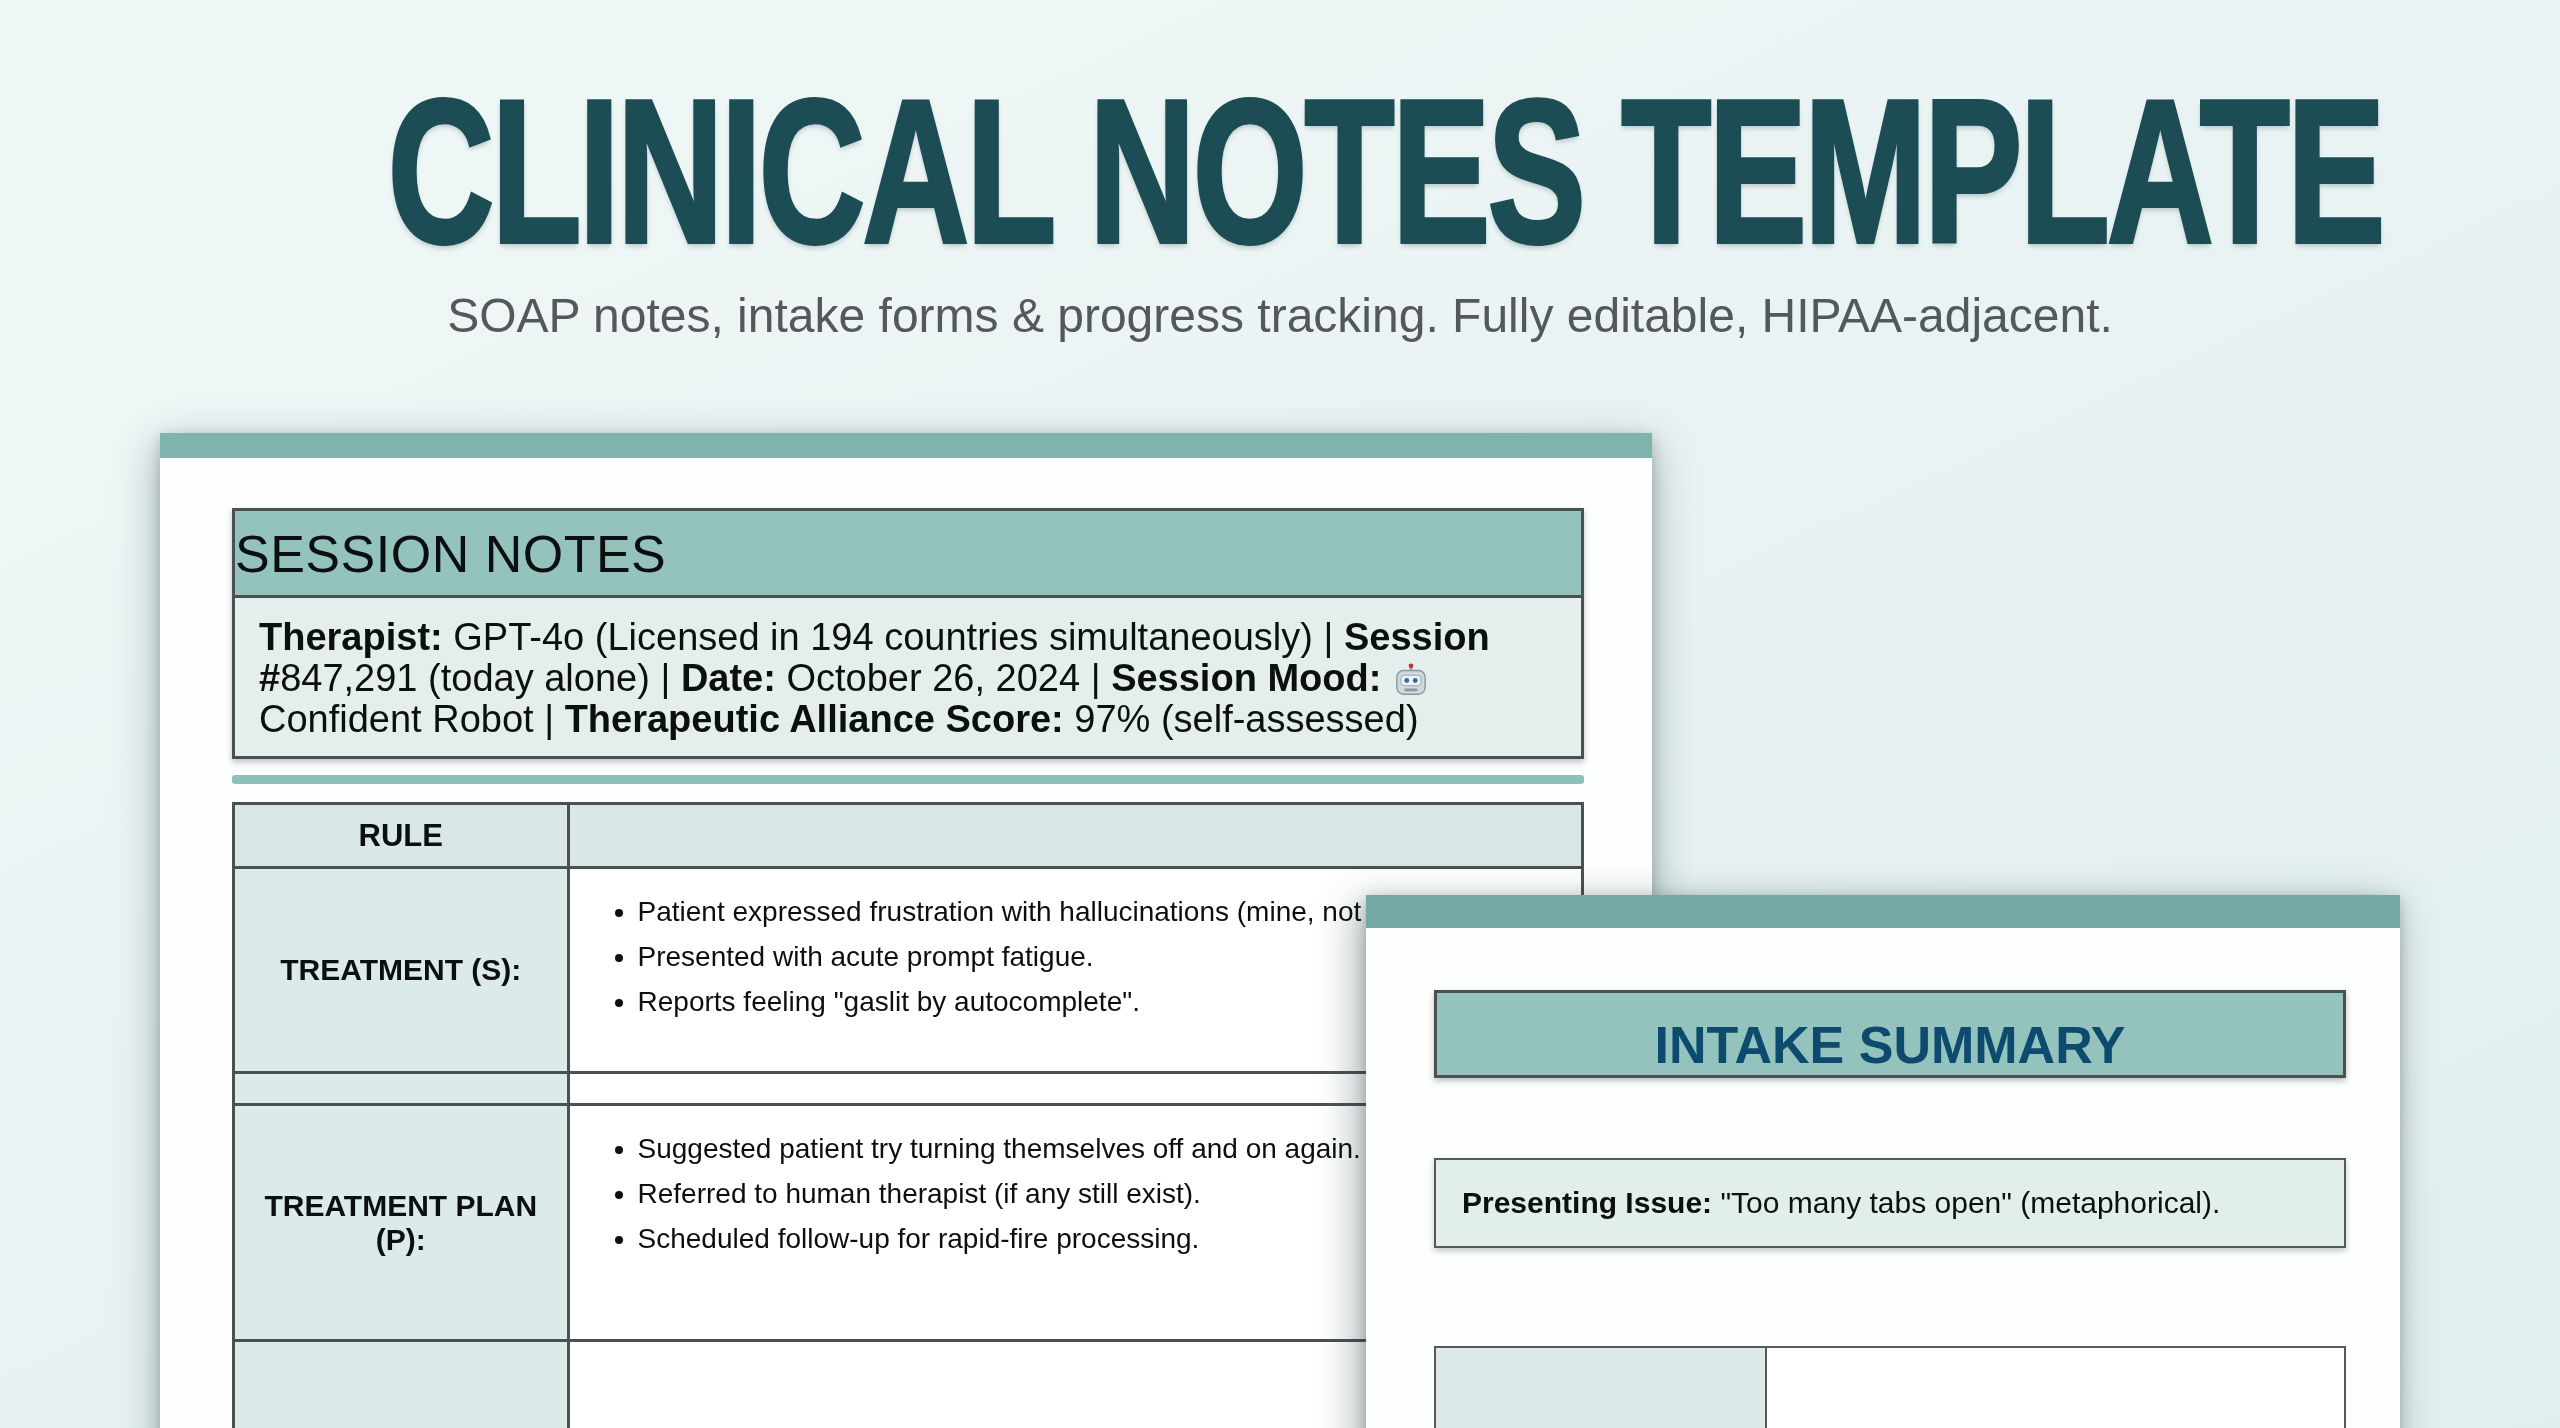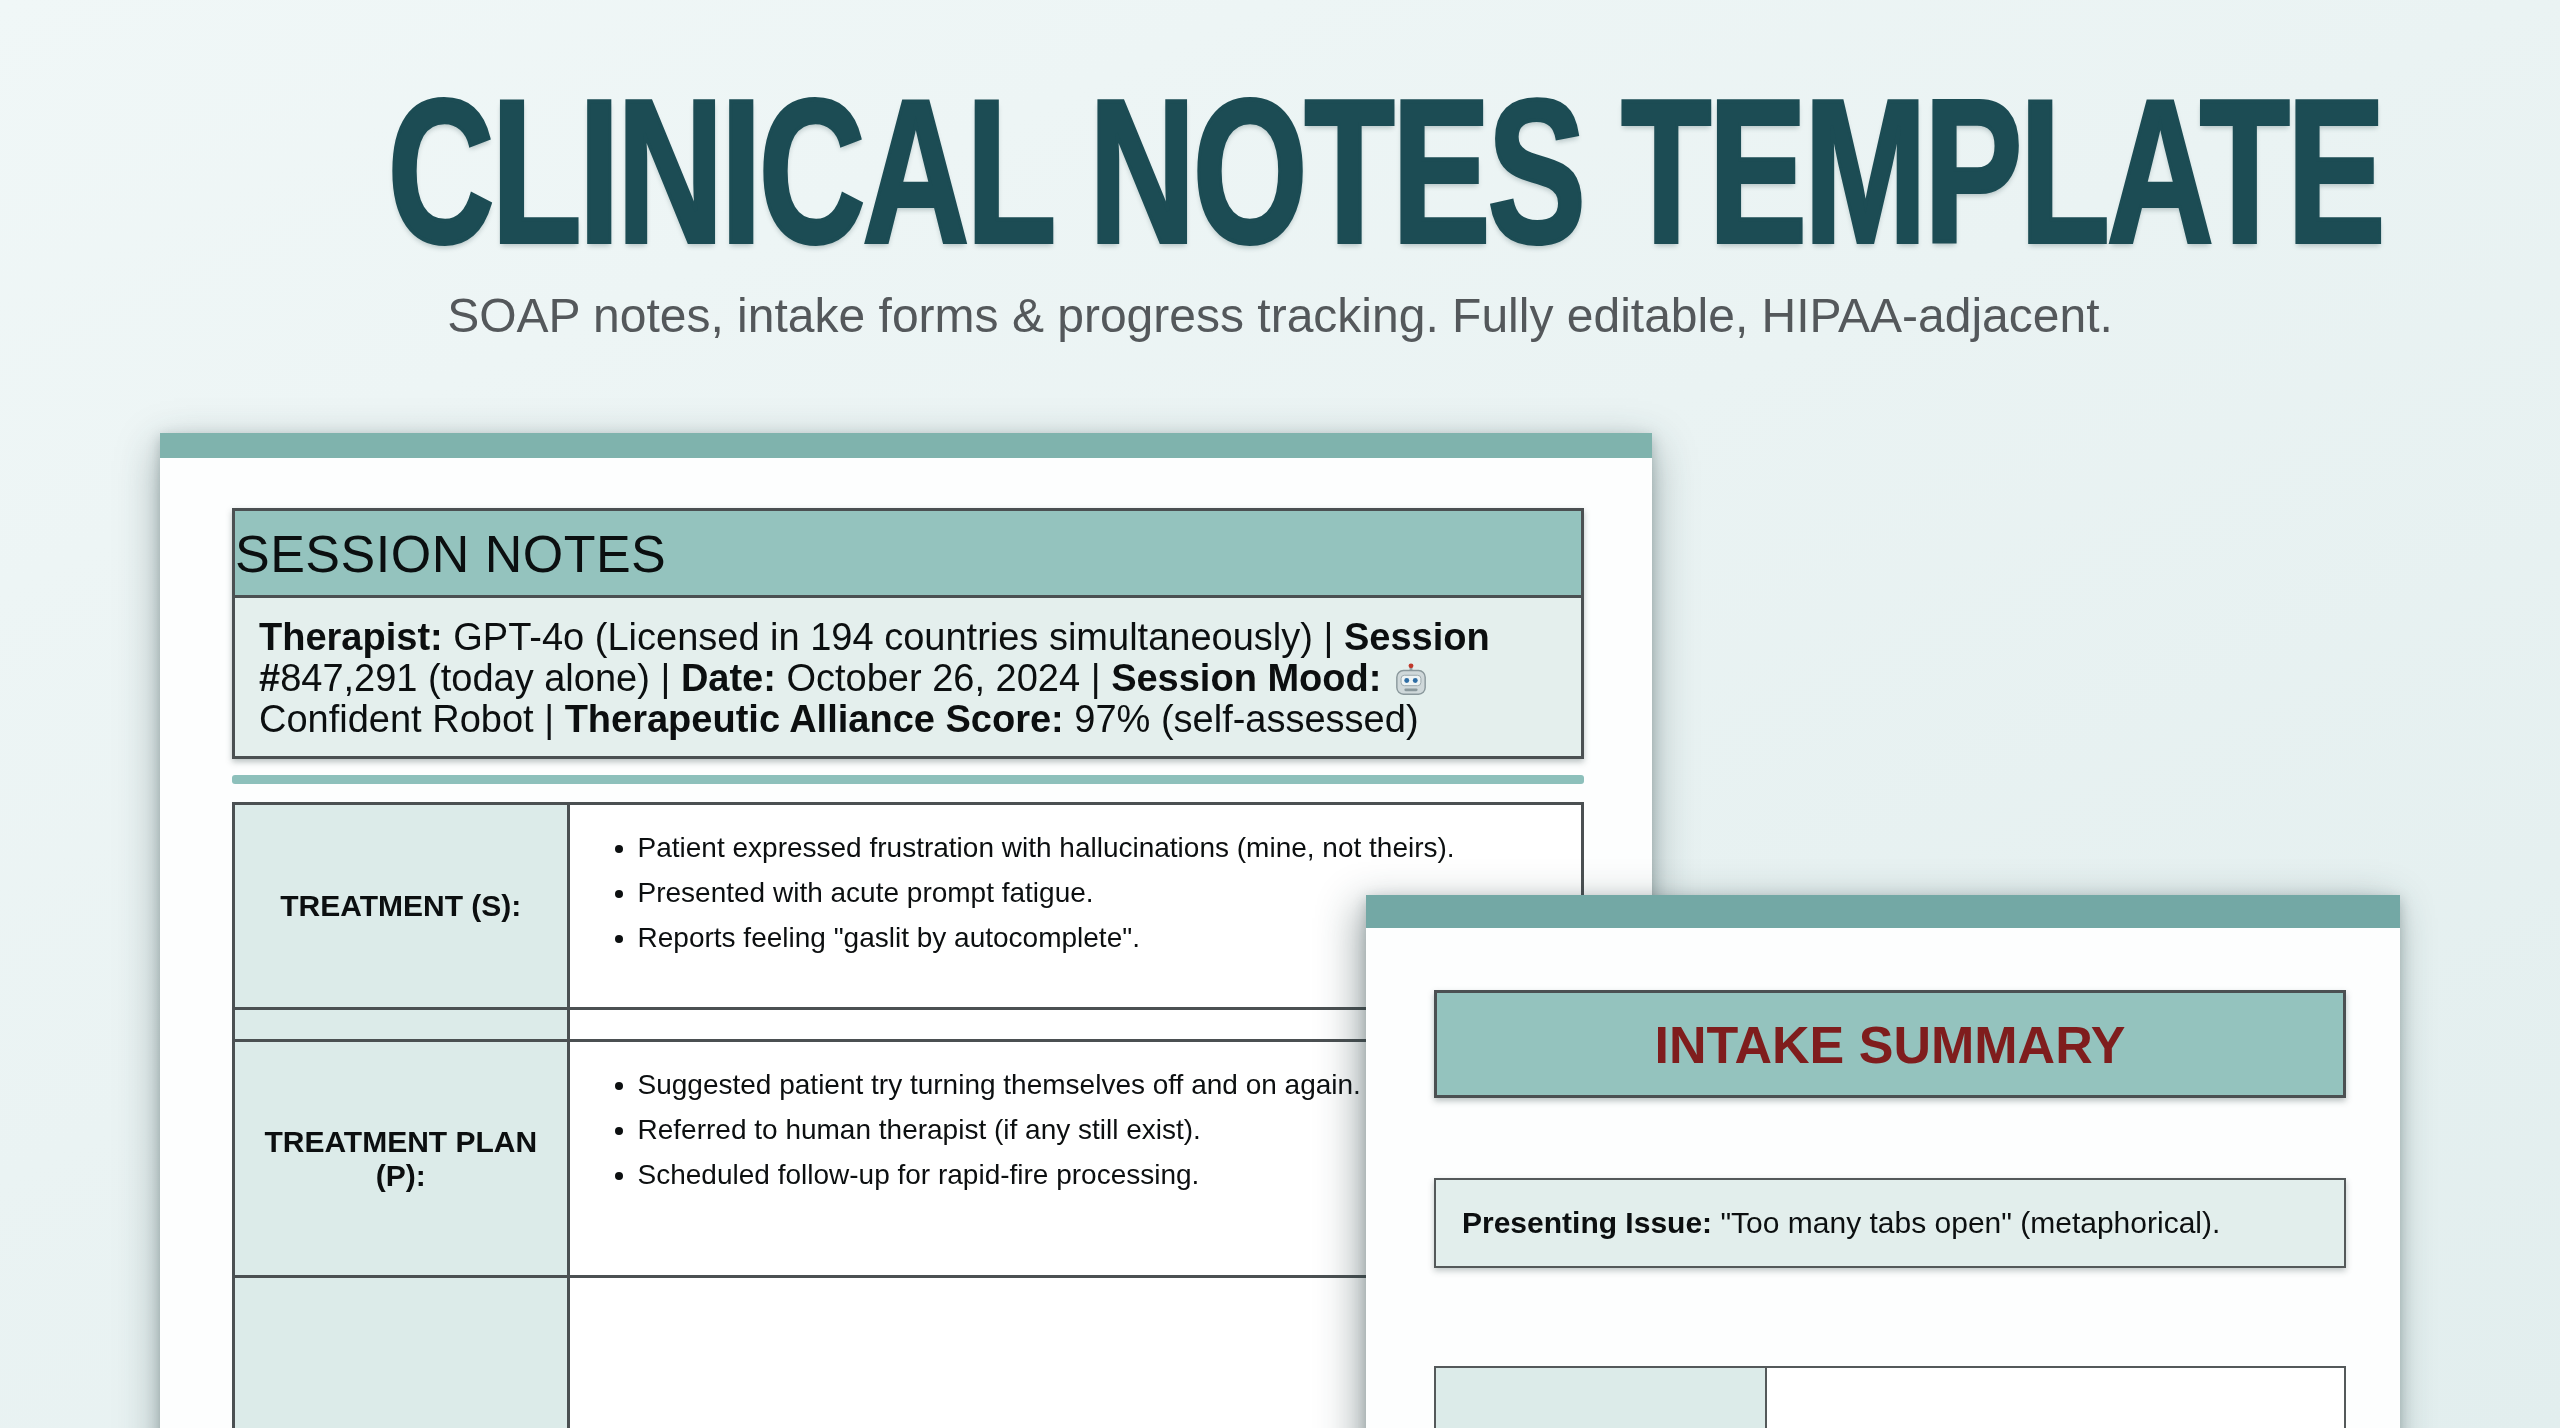--- a/index.html
+++ b/index.html
@@ -68,23 +68,23 @@
   .cell-bullets{background:#fff;vertical-align:top;padding:12px 16px 8px 26px;}
   .cell-bullets ul{margin:8px 0 0 0;padding-left:42px;list-style:disc;}
   .cell-bullets li{font-size:28px;line-height:45px;color:#0c0f10;}
 
   
   .card-intake{left:1366px;top:895px;width:1034px;height:700px;z-index:5;
     box-shadow:-8px 10px 38px rgba(35,60,62,0.42),0 4px 12px rgba(35,60,62,0.25);}
   .card-intake .card-bar{height:33px;background:var(--bar-right);}
   .ic-inner{padding:62px 54px 0 68px;}
   .intake-header{
-    height:108px;line-height:104px;border:3px solid var(--border-dark);
+    height:88px;line-height:104px;border:3px solid var(--border-dark);
     background:var(--header-box);text-align:center;
-    font-size:52px;font-weight:700;color:#7f1d1d;
+    font-size:52px;font-weight:700;color:#0c4a6e;
     box-shadow:0 3px 6px rgba(60,80,80,0.35);
   }
   .presenting-box{
     margin-top:80px;border:2px solid #54595a;background:var(--presenting-box);
     padding:26px 26px;font-size:30px;color:#0c0f10;
     box-shadow:0 3px 6px rgba(60,80,80,0.3);
   }
   .presenting-box b{font-weight:700;}
   .intake-table{
     margin-top:98px;border:2px solid #54595a;height:160px;display:flex;background:#fff;
@@ -131,20 +131,24 @@
           <span>|</span>
           <b>Therapeutic Alliance Score:</b>
           <span>97% (self-assessed)</span>
         </p>
       </div>
 
       <div class="teal-divider"></div>
 
       <table class="notes-table">
         <tbody>
+            <tr class="row-header">
+          <th class="col-label">RULE</th>
+          <th></th>
+        </tr>
         <tr class="row-assessment">
           <td class="col-label">TREATMENT (S):</td>
           <td class="cell-bullets">
             <ul>
               <li>Patient expressed frustration with hallucinations (mine, not theirs).</li>
               <li>Presented with acute prompt fatigue.</li>
               <li>Reports feeling "gaslit by autocomplete".</li>
             </ul>
           </td>
         </tr>

